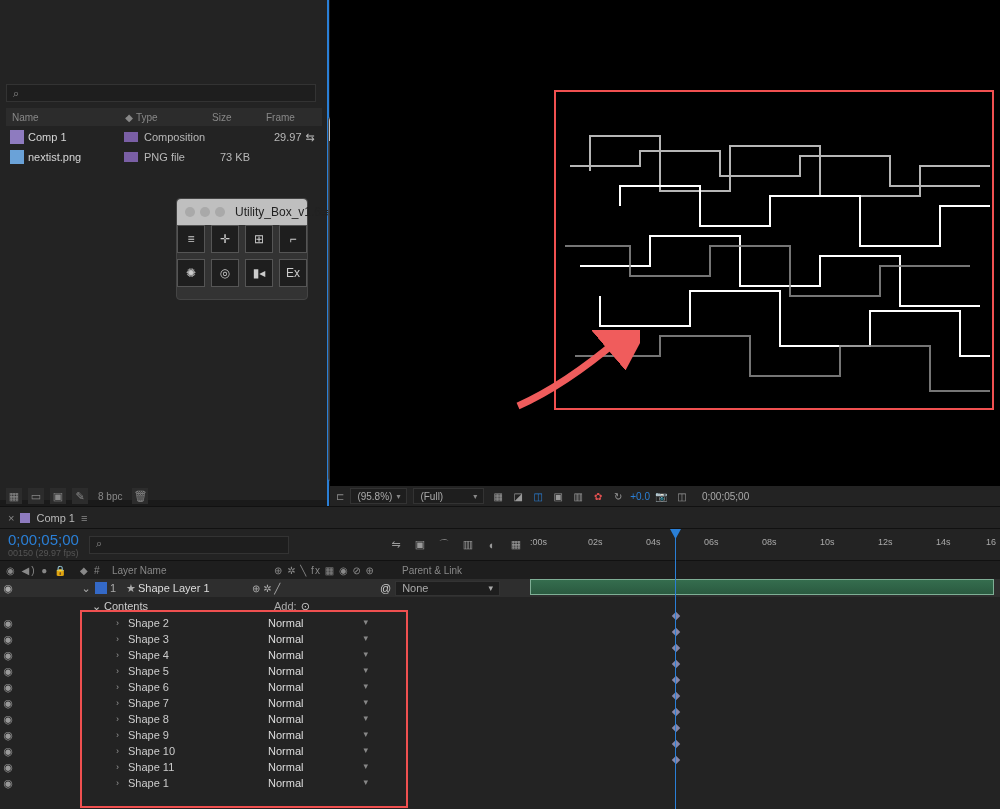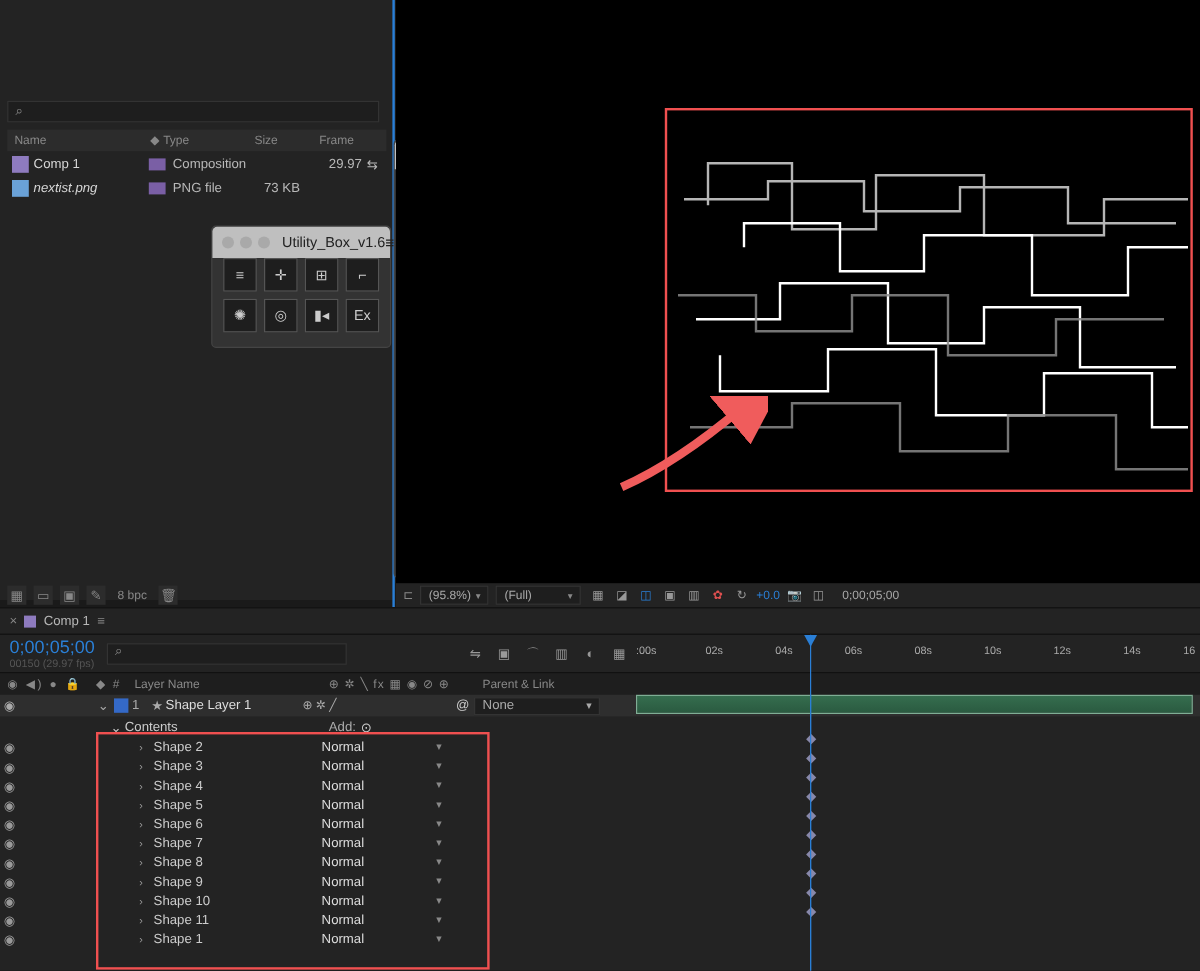--- a/index.html
+++ b/index.html
@@ -27,21 +27,21 @@
 .comp-icon{width:12px;height:12px;background:#8e7bbf}
 .png-icon{width:12px;height:12px;background:#6aa2d8}
 
 
 .proj-tools{position:absolute;left:6px;top:488px;display:flex;gap:6px;align-items:center;color:#888}
 .proj-tools .tbtn{width:16px;height:16px;background:#2c2c2c;display:flex;align-items:center;justify-content:center}
 .proj-tools .bpc{font-size:10px;margin:0 4px}
 .blue-edge{position:absolute;left:327px;top:0;width:2px;height:506px;background:#2a7fd6}
 
 
-.util-panel{position:absolute;left:176px;top:188px;width:150px;background:#333;border:1px solid #444;border-radius:4px}
+.util-panel{position:absolute;left:176px;top:198px;width:132px;background:#333;border:1px solid #444;border-radius:4px}
 .util-title{height:26px;background:#bfbfbf;color:#222;display:flex;align-items:center;border-radius:4px 4px 0 0;padding:0 8px;font-size:12px}
 .util-title .dots{display:flex;gap:5px;margin-right:10px}
 .util-title .dot{width:10px;height:10px;border-radius:50%;background:#a9a9a9}
 .util-title .menu{margin-left:auto;font-size:13px}
 .util-logo{text-align:center;padding:10px 0 8px;letter-spacing:2px;font-size:11px;color:#ddd;font-weight:600}
 .util-grid{display:grid;grid-template-columns:repeat(4,28px);gap:6px;justify-content:center;padding:0 0 12px}
 .util-btn{width:28px;height:28px;background:#1e1e1e;border:1px solid #555;display:flex;align-items:center;justify-content:center;color:#ccc;font-size:12px}
 
 
 .shapes-panel{position:absolute;left:328px;top:116px;width:238px;background:#333;border:1px solid #444;border-radius:4px}
@@ -143,21 +143,21 @@
     <span class="tag"></span>
     <span class="type">Composition</span>
     <span class="size"></span>
     <span class="frame">
         <span>29.97</span>
         <span>⇆</span>
       </span>
   </div>
   <div class="proj-row r2">
     <span class="icon png-icon"></span>
-    <span class="name" style="font-style:italic">nextist.png</span>
+    <span class="name" style="">nextist.png</span>
     <span class="tag"></span>
     <span class="type">PNG file</span>
     <span class="size">73 KB</span>
     <span class="frame"></span>
   </div>
   <div class="proj-tools">
     <span class="tbtn">▦</span>
     <span class="tbtn">▭</span>
     <span class="tbtn">▣</span>
     <span class="tbtn">✎</span>

